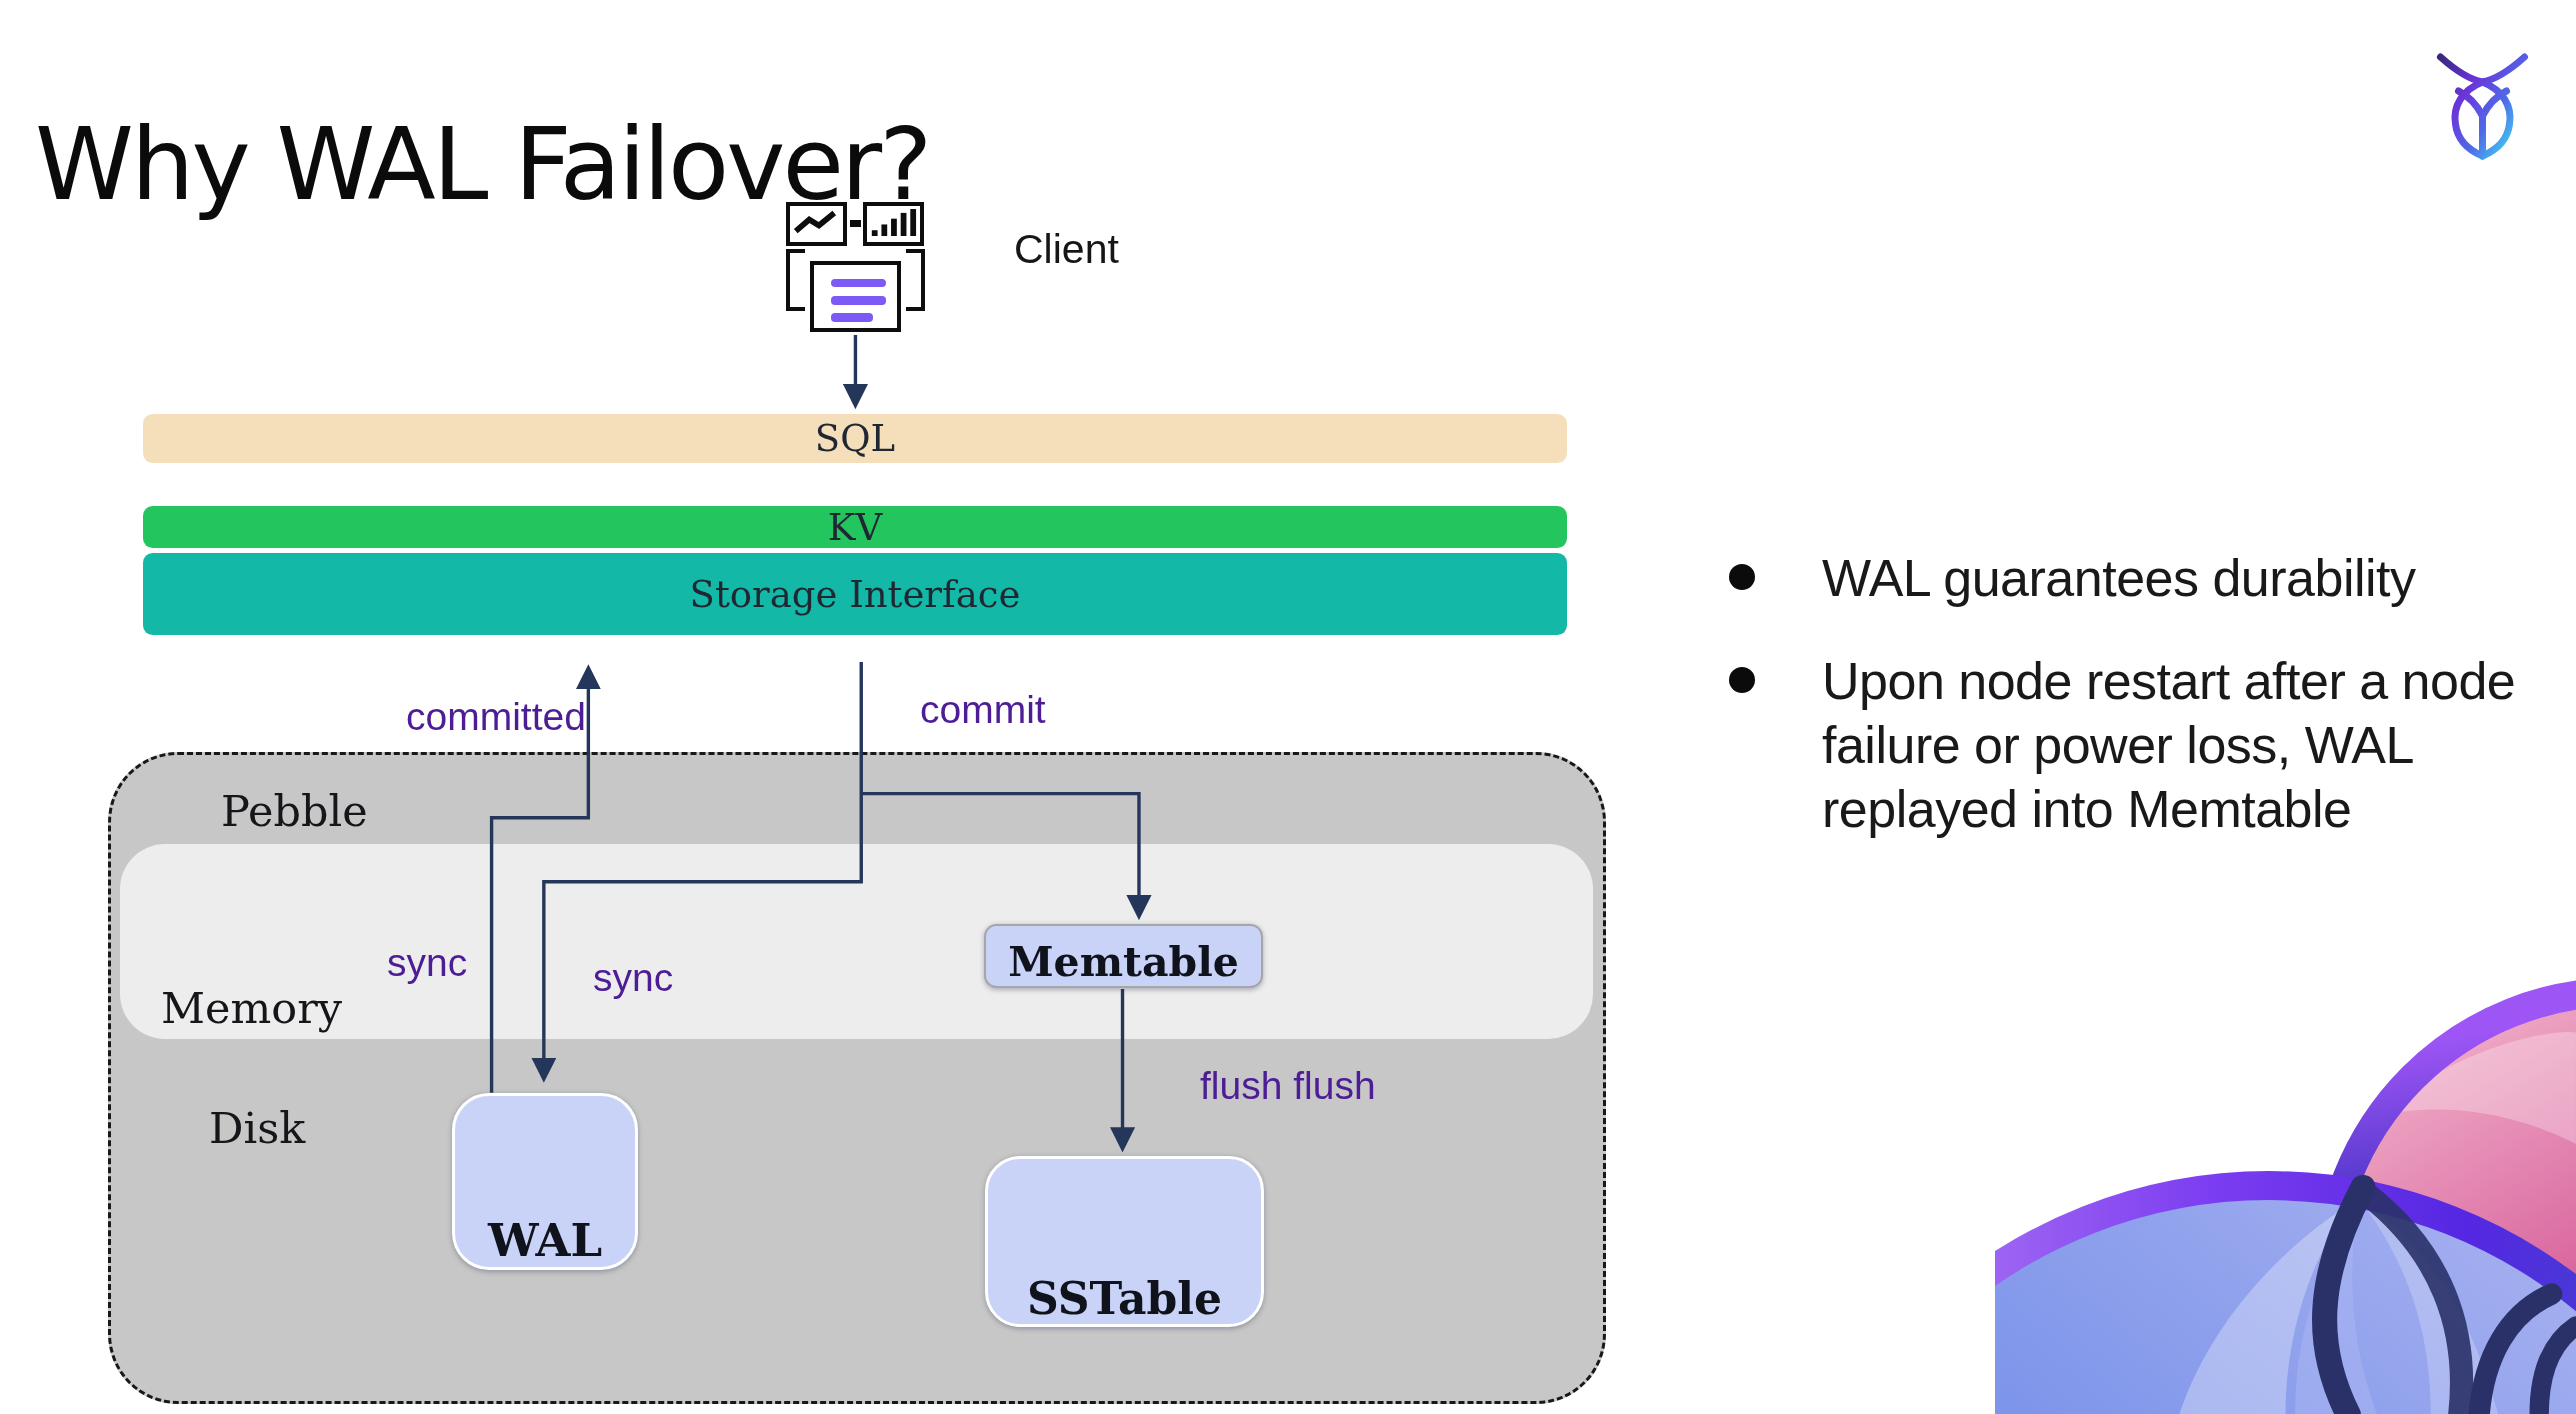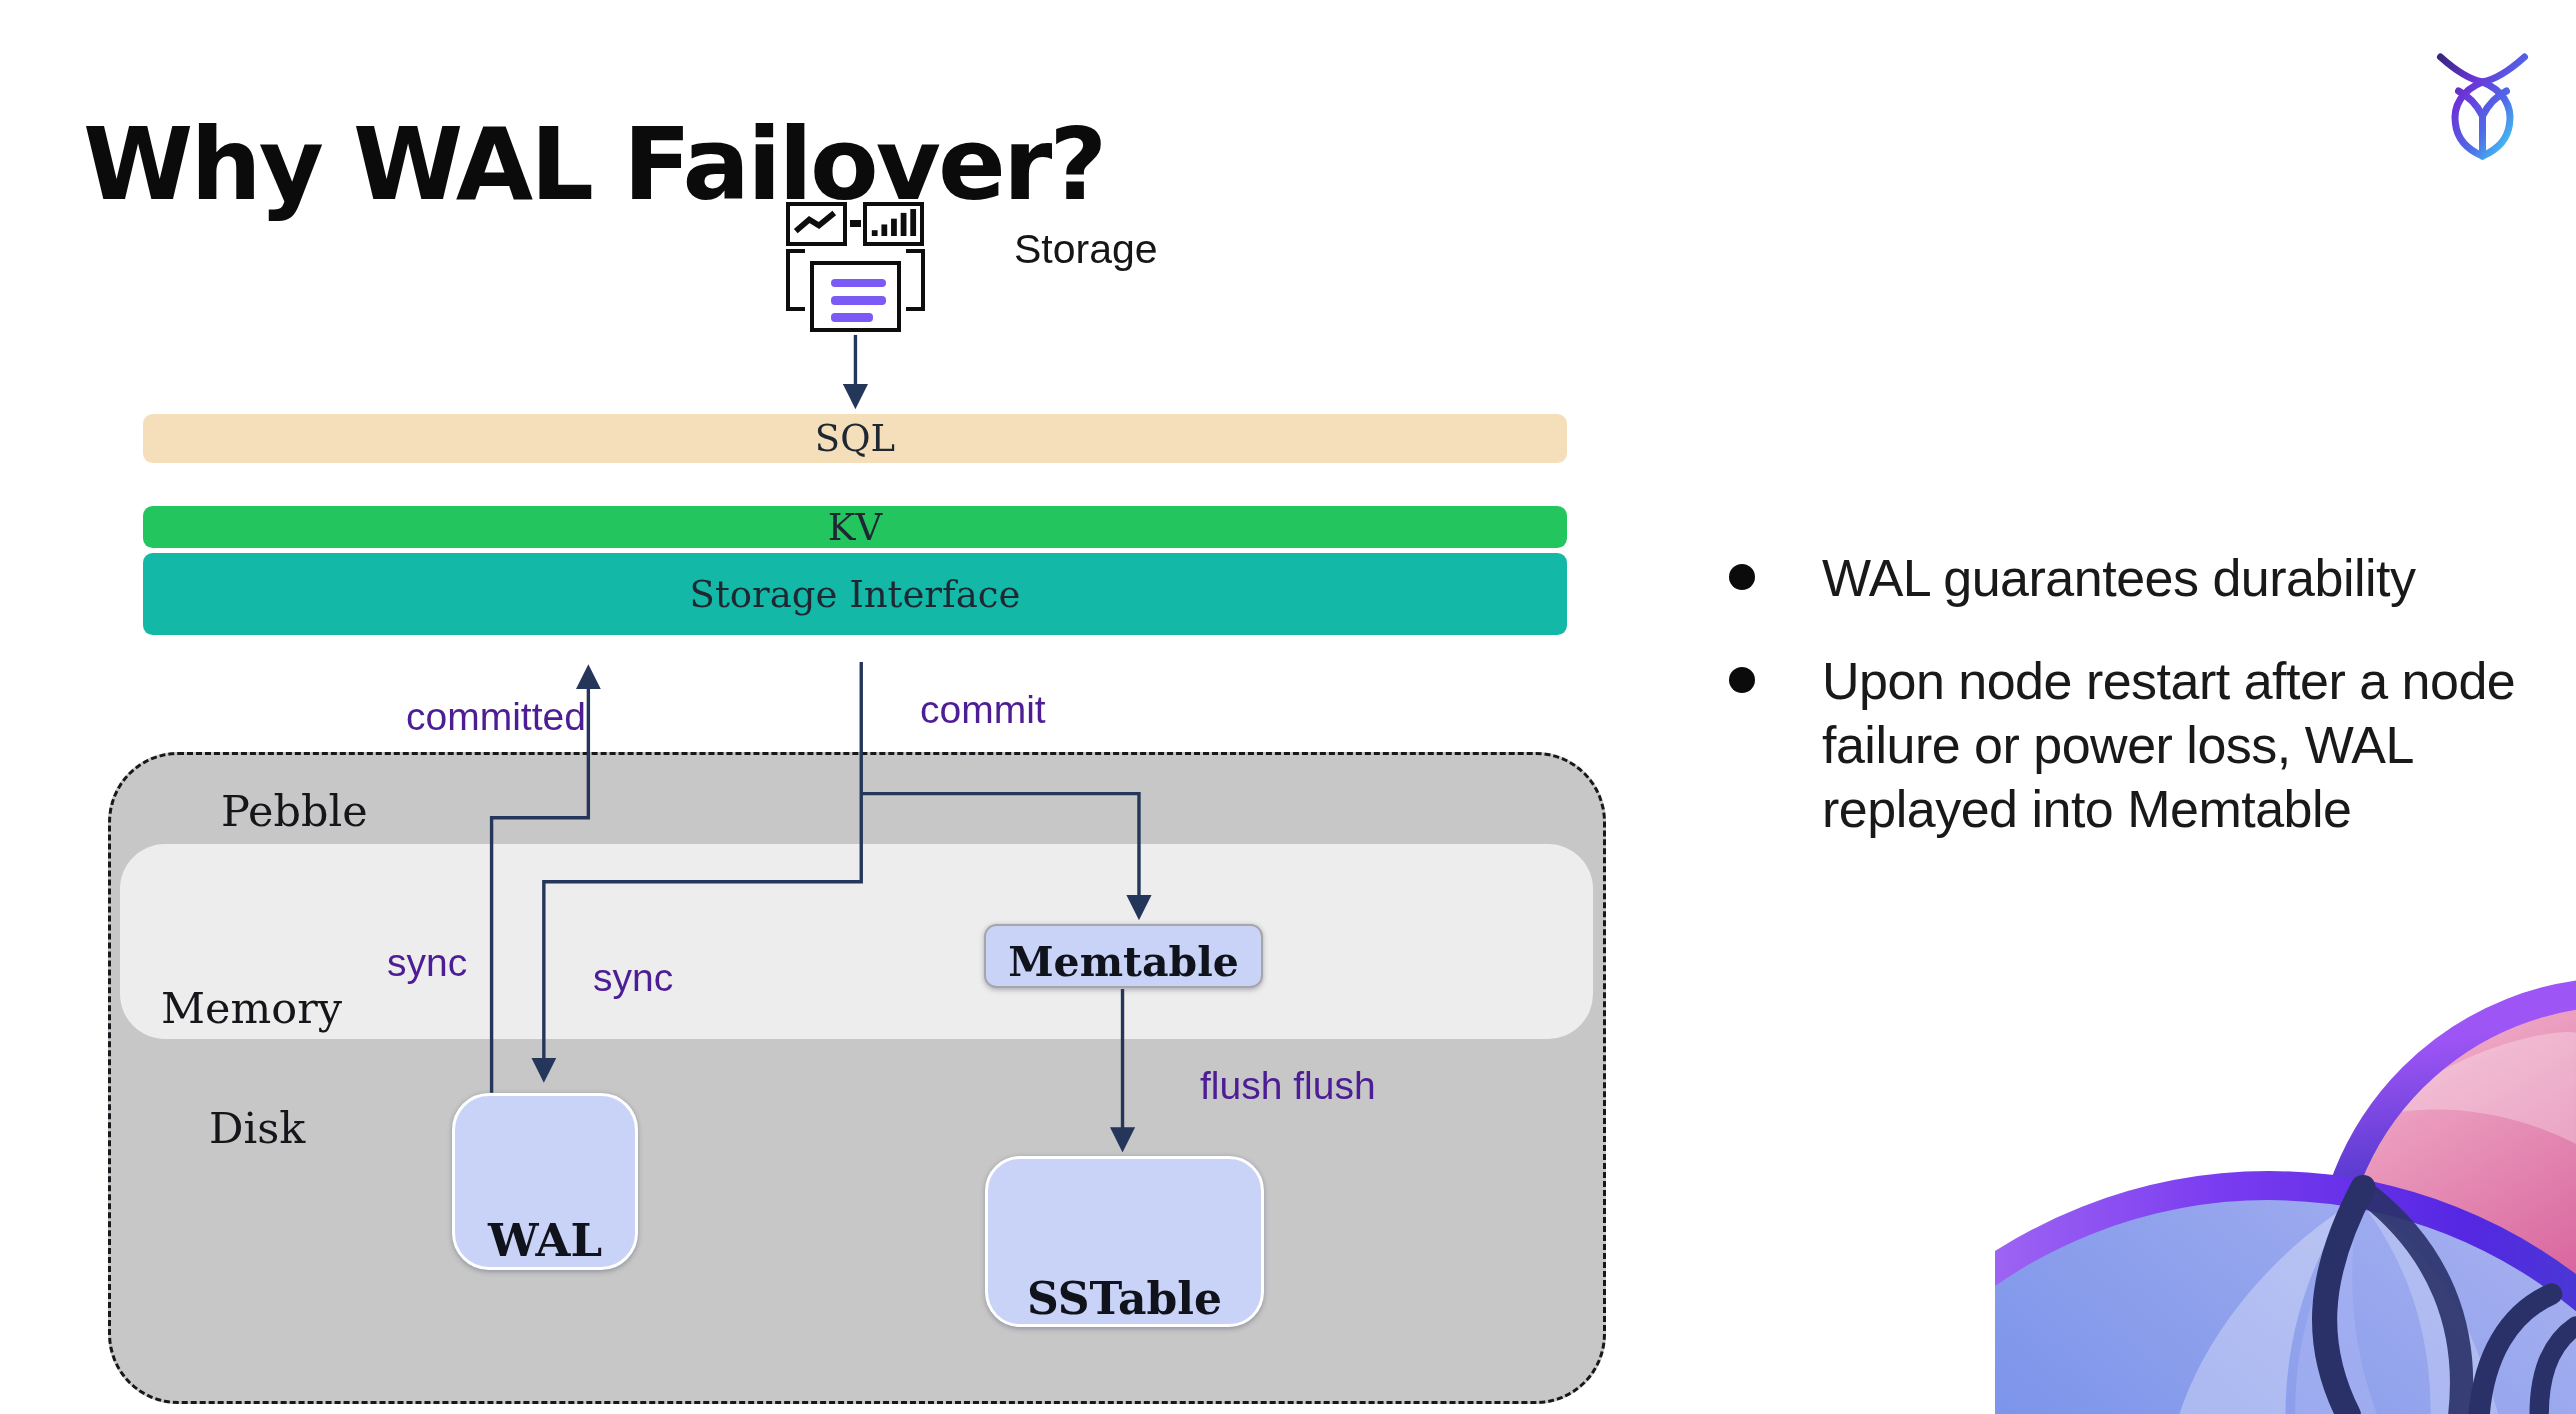--- a/index.html
+++ b/index.html
@@ -1,22 +1,22 @@
 <!DOCTYPE html>
 <html><head>
 <meta charset="utf-8">
 <style>
   html,body{margin:0;padding:0;background:#ffffff;}
   .slide{position:relative;width:2576px;height:1415px;background:#ffffff;overflow:hidden;
          font-family:"Liberation Sans",sans-serif;}
 
   
-  .title{position:absolute;left:35px;top:43px;font-size:100px;font-weight:bold;
+  .title{position:absolute;left:35px;top:43px;font-size:100px;font-weight:normal;
          letter-spacing:-2.9px;color:#0b0b0b;line-height:1.1;
-         font-family:"DejaVu Sans","Liberation Sans",sans-serif;margin-left:48px;}
+         font-family:"DejaVu Sans","Liberation Sans",sans-serif;}
 
   
   .logo{position:absolute;left:2432px;top:43px;width:101px;height:122px;}
 
   
   .client{position:absolute;left:784px;top:199px;width:145px;height:137px;}
   .client .panel{position:absolute;background:#fff;border:4.8px solid #0d0d0d;box-sizing:border-box;}
   .client .p1{left:1.9px;top:2.9px;width:61px;height:44px;}
   .client .p2{left:79px;top:2.9px;width:61px;height:44px;}
   .client .dash{position:absolute;left:66px;top:21px;width:10.6px;height:6.8px;background:#0d0d0d;}
@@ -124,21 +124,21 @@
       </svg>
     </div>
     <div class="bracket-l"></div>
     <div class="bracket-r"></div>
     <div class="panel doc">
       <div class="line l1"></div>
       <div class="line l2"></div>
       <div class="line l3"></div>
     </div>
   </div>
-  <div class="client-label">Storage</div>
+  <div class="client-label">Client</div>
 
   <div class="layer sql">
     <span>SQL</span>
   </div>
   <div class="layer kv">
     <span>KV</span>
   </div>
   <div class="layer storage">
     <span>Storage Interface</span>
   </div>

